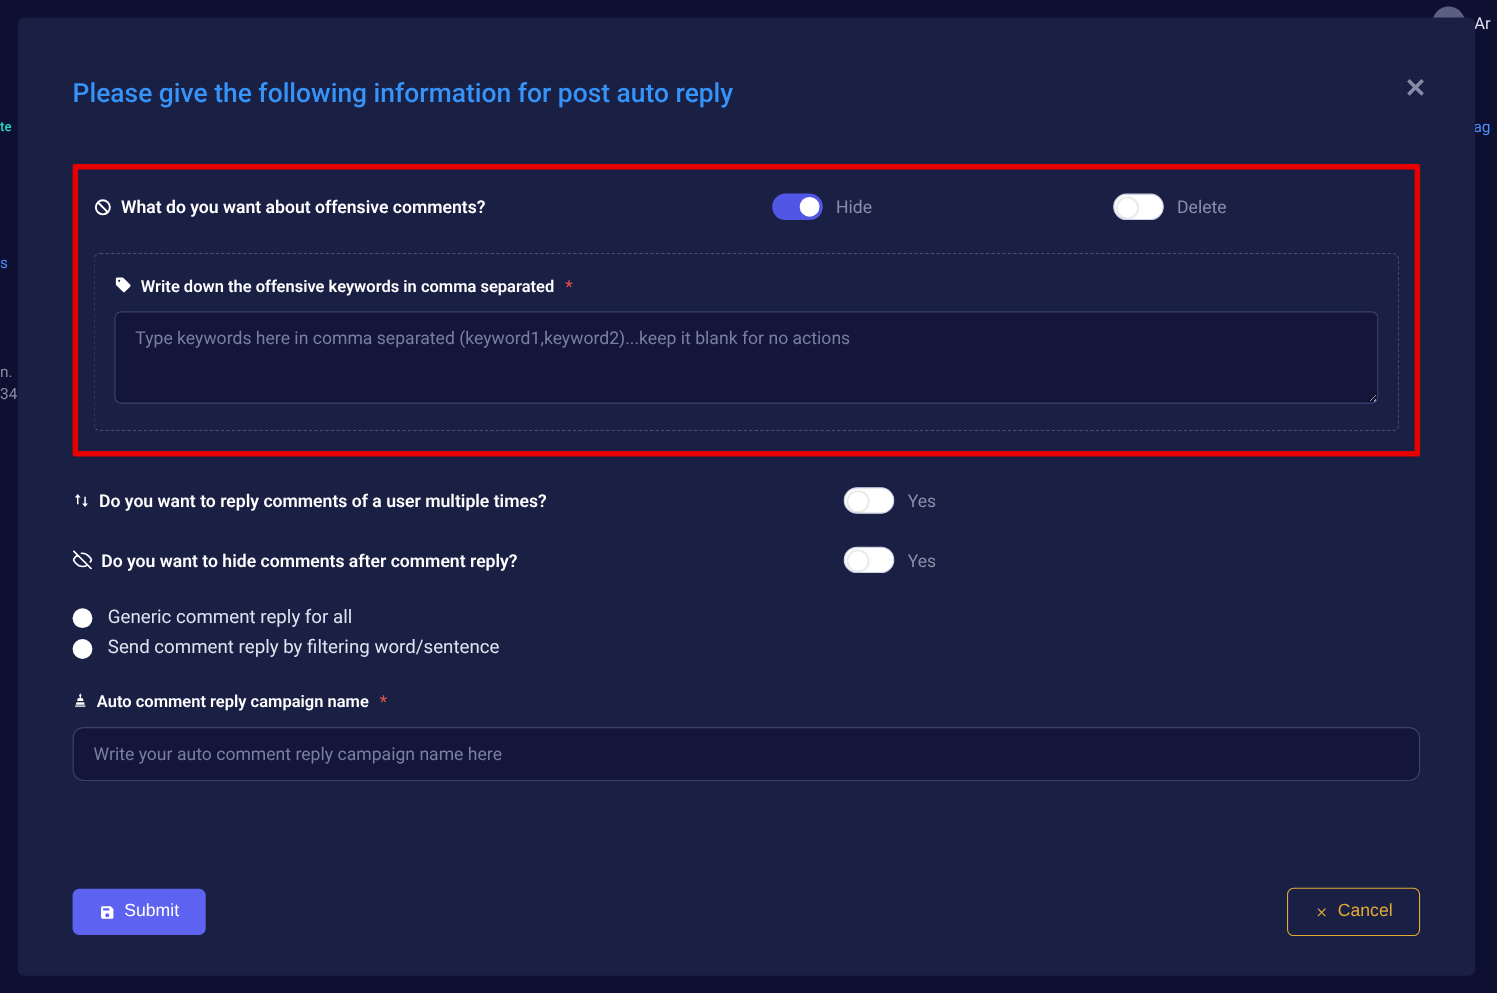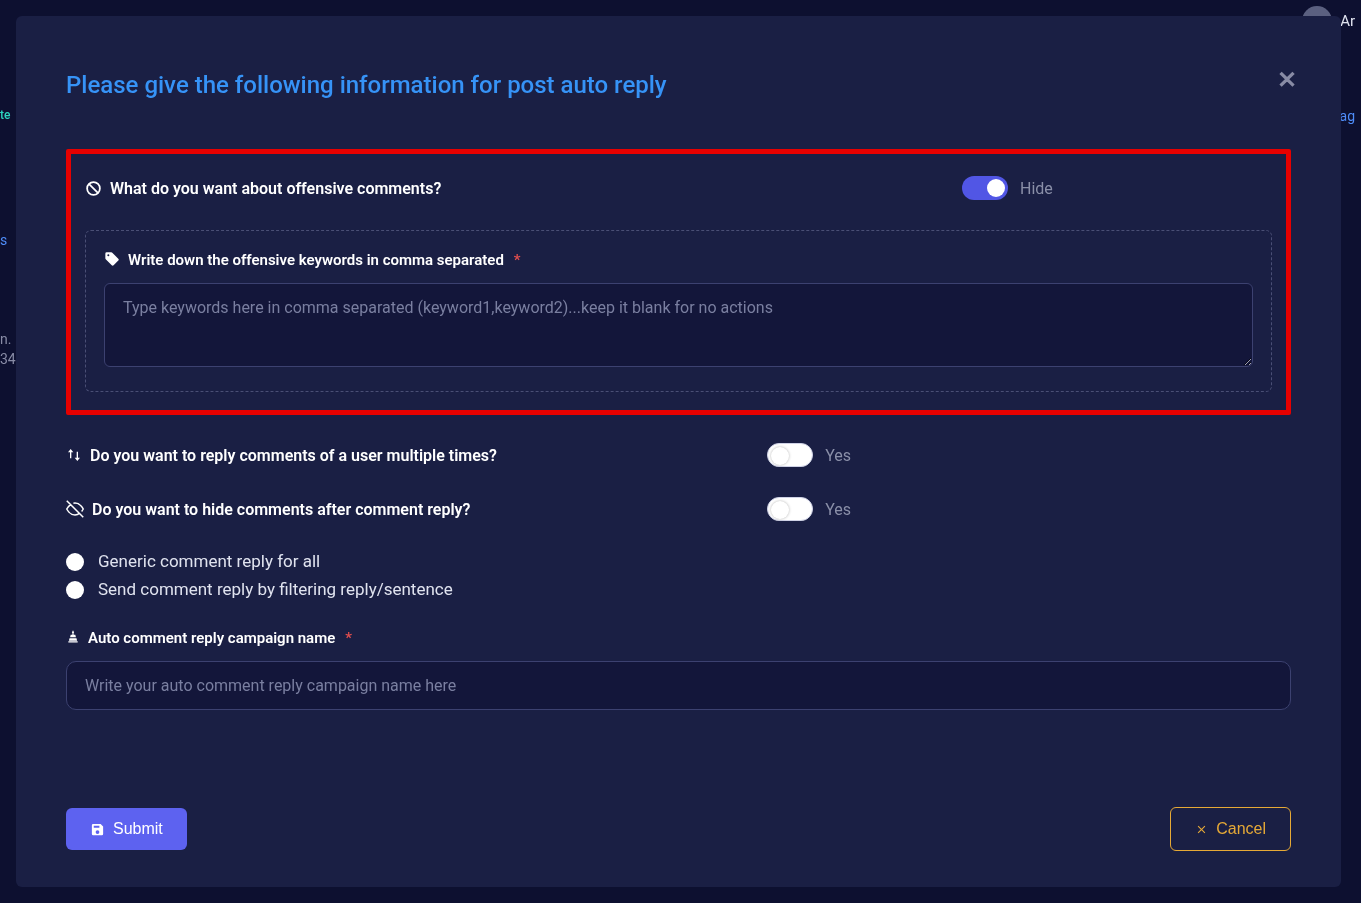--- a/index.html
+++ b/index.html
@@ -262,20 +262,26 @@
             </svg>
         </span>
         <span>What do you want about offensive comments?</span>
       </div>
       <div class="toggle-group toggle-area-1">
         <div class="toggle on">
             <div class="knob"></div>
           </div>
         <span class="toggle-text">Hide</span>
       </div>
+      <div class="toggle-group toggle-area-2">
+        <div class="toggle off">
+            <div class="knob"></div>
+          </div>
+        <span class="toggle-text">Delete</span>
+      </div>
     </div>
 
     <div class="dashed-box">
       <div class="field-label">
         <span class="icon">
           <svg width="16" height="16" viewBox="0 0 24 24" fill="#ffffff">
               <path d="M21.41 11.58l-9-9A2 2 0 0 0 11 2H4a2 2 0 0 0-2 2v7a2 2 0 0 0 .59 1.42l9 9a2 2 0 0 0 2.83 0l7-7a2 2 0 0 0-.01-2.84zM6.5 8A1.5 1.5 0 1 1 8 6.5 1.5 1.5 0 0 1 6.5 8z"></path>
             </svg>
         </span>
         <span>Write down the offensive keywords in comma separated</span>
@@ -321,21 +327,21 @@
     <div style="width:440px"></div>
   </div>
 
   <div class="section-gap">
     <div class="radio-row">
       <span class="radio"></span>
       <span class="radio-label">Generic comment reply for all</span>
     </div>
     <div class="radio-row">
       <span class="radio"></span>
-      <span class="radio-label">Send comment reply by filtering reply/sentence</span>
+      <span class="radio-label">Send comment reply by filtering word/sentence</span>
     </div>
   </div>
 
   <div class="section-gap" style="margin-top:30px">
     <div class="field-label">
       <span class="icon">
         <svg width="14" height="14" viewBox="0 0 24 24" fill="#ffffff">
             <path d="M12 2l2 4-1 1v3h3l1 4H7l1-4h3V7l-1-1 2-4zM6 16h12l1 4H5l1-4zM4 21h16v2H4z"></path>
           </svg>
       </span>

